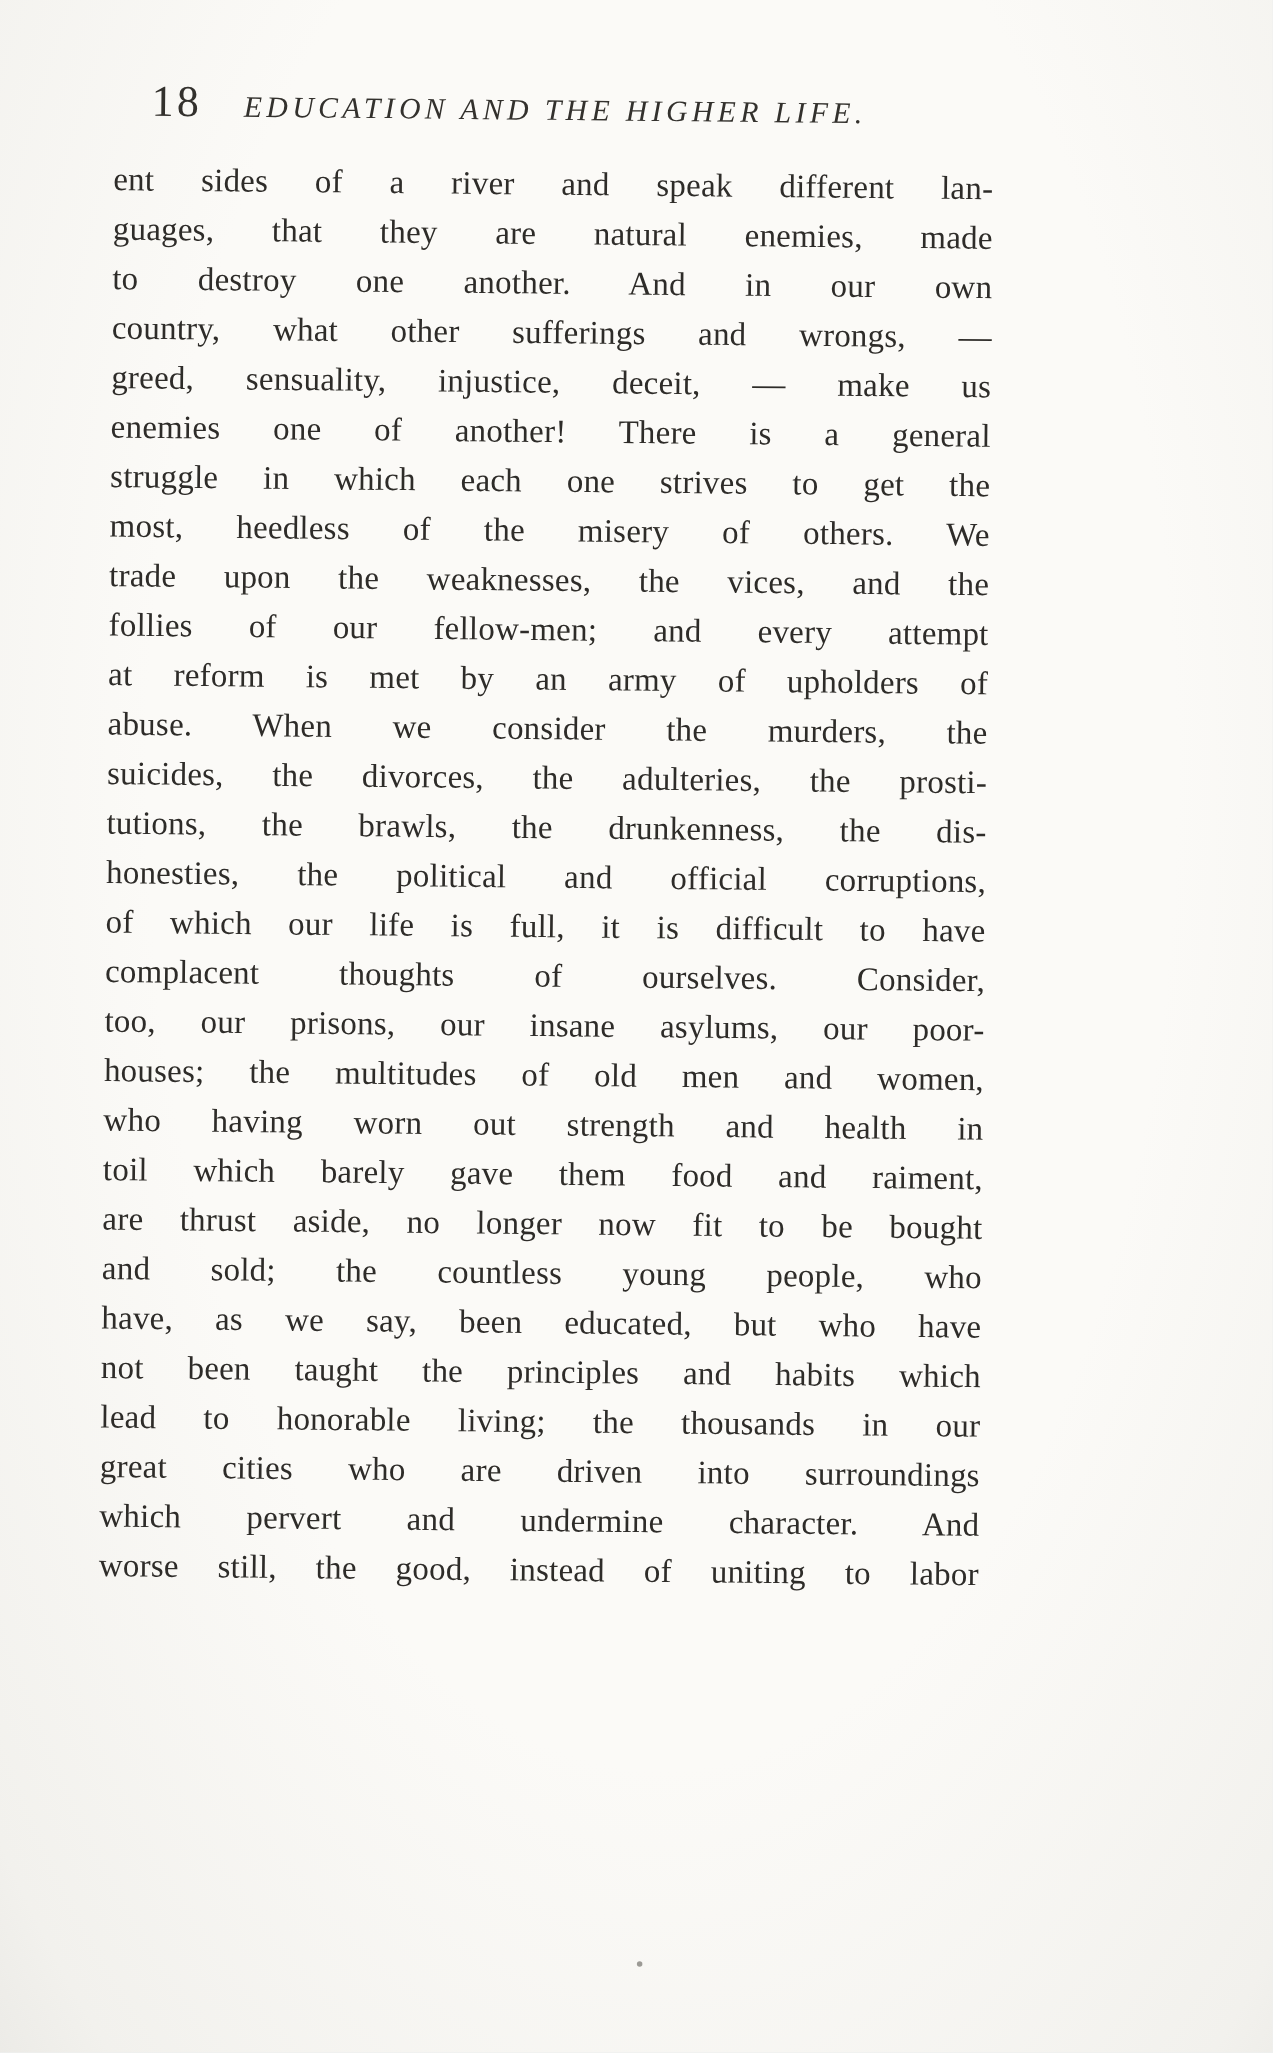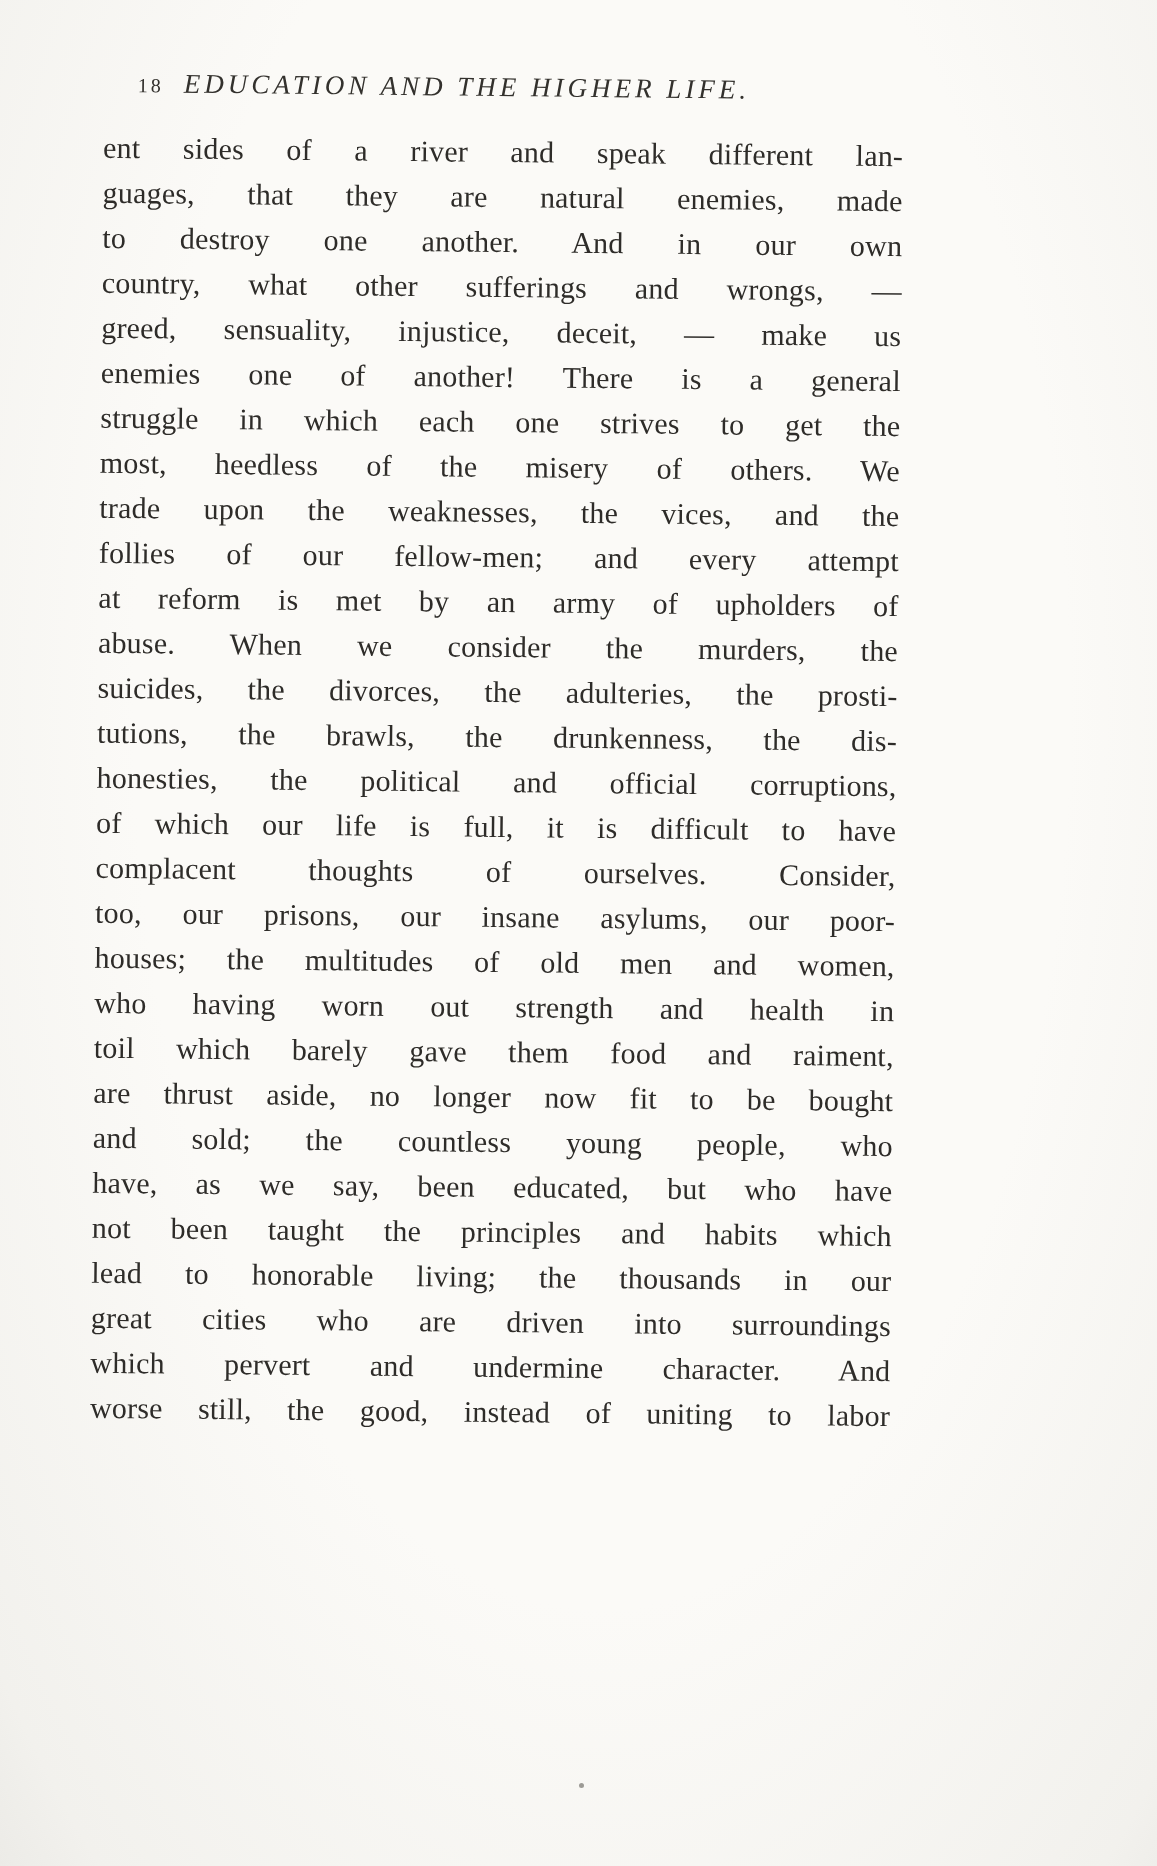--- a/index.html
+++ b/index.html
@@ -29,23 +29,23 @@
     transform: rotate(0.6deg);
     transform-origin: 50% 0;
   }
   .header-row {
     display: flex;
     align-items: baseline;
     padding-left: 34px;
     margin-bottom: 26px;
   }
   .page-number {
-    font-size: 20px;
+    font-size: 40px;
     letter-spacing: 3px;
-    margin-right: 20px;
+    margin-right: 38px;
     color: #33312d;
   }
   .running-title {
     font-style: italic;
     font-size: 27px;
     letter-spacing: 4px;
     white-space: nowrap;
     color: #33312d;
   }
   .body-text {

